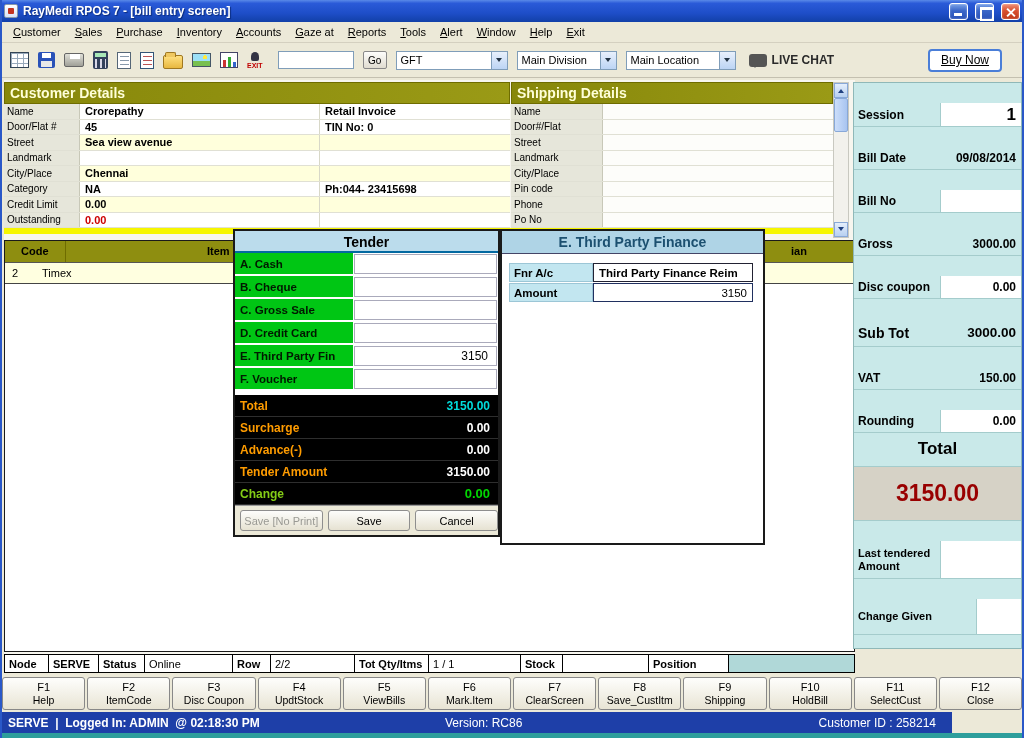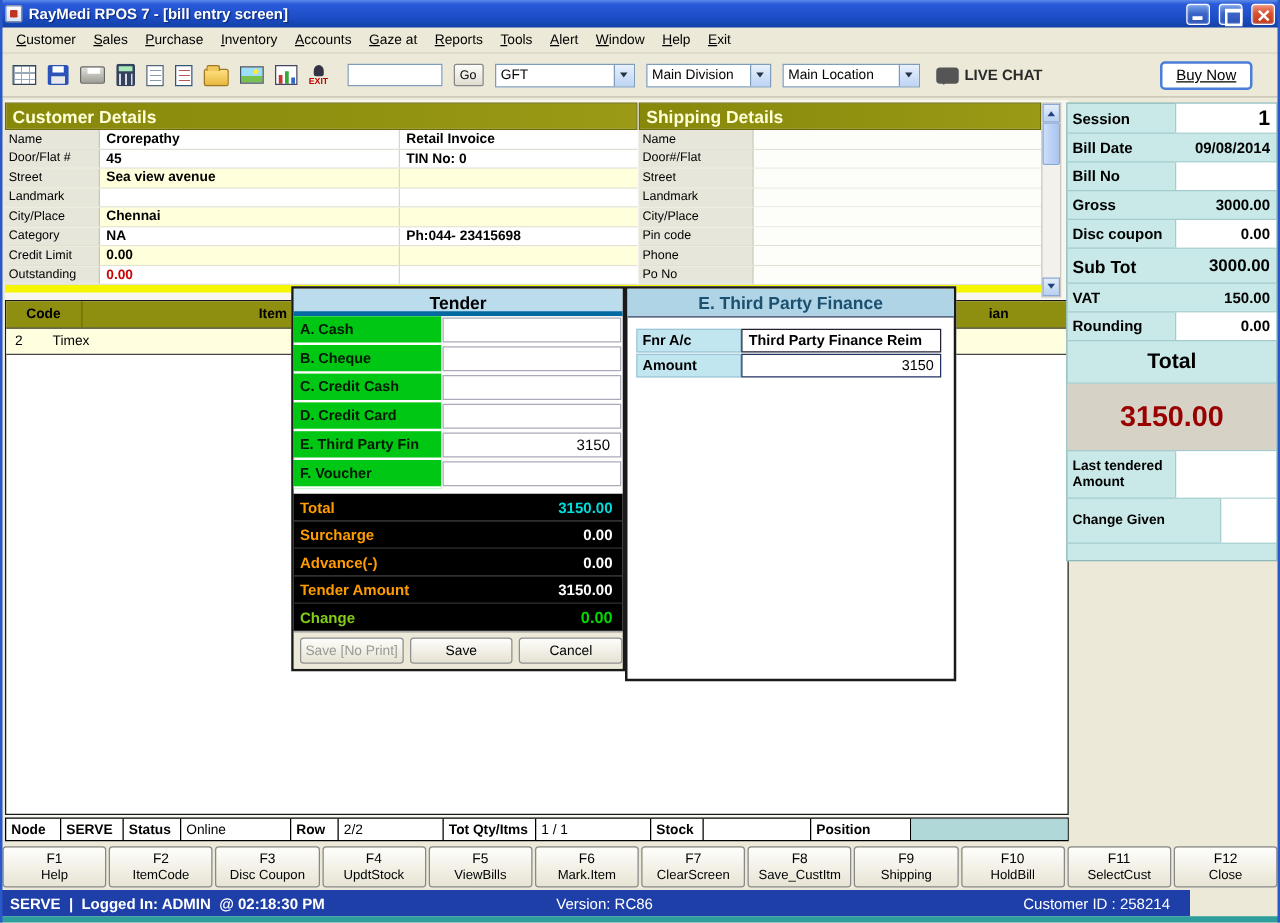--- a/index.html
+++ b/index.html
@@ -102,36 +102,36 @@
   .it-code { position:absolute; left:16px; top:4px; }
   .it-item { position:absolute; left:202px; top:4px; }
   .it-frag { position:absolute; left:786px; top:4px; }
   .it-hdr::after { content:""; position:absolute; left:60px; top:0; height:100%; border-left:1px solid #6E6C00; }
   .it-row { height:21px; background:#FFFFE0; border-bottom:1px solid #444; display:flex; align-items:center; font-size:11px; }
   .it-rcode { width:30px; padding-left:7px; }
   .it-rname { padding-left:7px; }
 
   
   .session { position:absolute; left:853px; top:82px; width:169px; background:#C9E9E9; border:1px solid #8FB8B8; }
-  .sess-row { display:flex; align-items:stretch; border-bottom:1px solid #A4CCCC; min-height:23px; }
+  .sess-row { display:flex; align-items:stretch; border-bottom:1px solid #A4CCCC; min-height:23px;margin-top:20px; }
   .sess-label { width:86px; display:flex; align-items:center; padding-left:4px; font-weight:bold; font-size:12px; }
   .sess-val { flex:1; display:flex; align-items:center; justify-content:flex-end; padding-right:5px; font-weight:bold; font-size:12px; }
   .wcell { background:#fff; border-left:1px solid #A4CCCC; }
   .sr-session { min-height:24px; } .sr-session .sess-val { font-size:17px; }
   .sr-subtot { min-height:28px; } .sr-subtot .sess-label { font-size:14px; } .sr-subtot .sess-val { font-size:13.5px; }
   .sess-total-hdr { text-align:center; font-weight:bold; font-size:17px; padding:6px 0 7px; border-bottom:1px solid #A4CCCC; }
   .sess-total-val { height:54px; background:#D6D2C6; color:#990000; font-size:23px; font-weight:bold;
     display:flex; align-items:center; justify-content:center; border-bottom:1px solid #A4CCCC; }
   .sr-lt { min-height:38px; } .sr-lt .sess-label, .sr-cg .sess-label { font-size:11px; line-height:1.15; }
   .sr-cg { min-height:36px;gap:36px; }
   .sess-tail { height:13px; }
 
   
   .tender { position:absolute; left:233px; top:229px; width:267px; background:#ECE9E0; border:2px solid #1A1A1A; z-index:20; }
-  .t-title { height:22px; background:#BBDCEC; border-bottom:4px solid #0369a1; text-align:center; font-weight:bold; font-size:14px; padding-top:3px; }
+  .t-title { height:22px; background:#BBDCEC; border-bottom:2px solid #0369a1; text-align:center; font-weight:bold; font-size:14px; padding-top:3px; }
   .t-mode { display:flex; height:23px; background:#fff; }
   .t-mode-label { width:118px; background:#00C614; color:#001a00; font-weight:bold; font-size:11.5px;
     display:flex; align-items:center; padding-left:5px; border-bottom:2px solid #fff; }
   .t-mode-val { flex:1; background:#fff; border:1px solid #AAB; margin:1px 1px 2px 1px; font-size:12px;
     display:flex; align-items:center; justify-content:flex-end; padding-right:8px; }
   .t-gap { height:4px; background:#fff; }
   .t-tot { display:flex; height:22px; background:#000; border-bottom:1px solid #2E2E2E; align-items:center; font-size:12px; font-weight:bold; }
   .t-tot-l { width:118px; padding-left:5px; color:#FF9C00; }
   .t-tot-v { flex:1; text-align:right; padding-right:8px; color:#fff; }
   .r-total .t-tot-v { color:#00DCDC; }
@@ -399,21 +399,21 @@
   <div class="t-title">Tender</div>
   <div class="t-mode">
       <div class="t-mode-label">A. Cash</div>
       <div class="t-mode-val"></div>
     </div>
   <div class="t-mode">
       <div class="t-mode-label">B. Cheque</div>
       <div class="t-mode-val"></div>
     </div>
   <div class="t-mode">
-      <div class="t-mode-label">C. Credit Cash</div>
+      <div class="t-mode-label">C. Gross Sale</div>
       <div class="t-mode-val"></div>
     </div>
   <div class="t-mode">
       <div class="t-mode-label">D. Credit Card</div>
       <div class="t-mode-val"></div>
     </div>
   <div class="t-mode">
       <div class="t-mode-label">E. Third Party Fin</div>
       <div class="t-mode-val">3150</div>
     </div>

